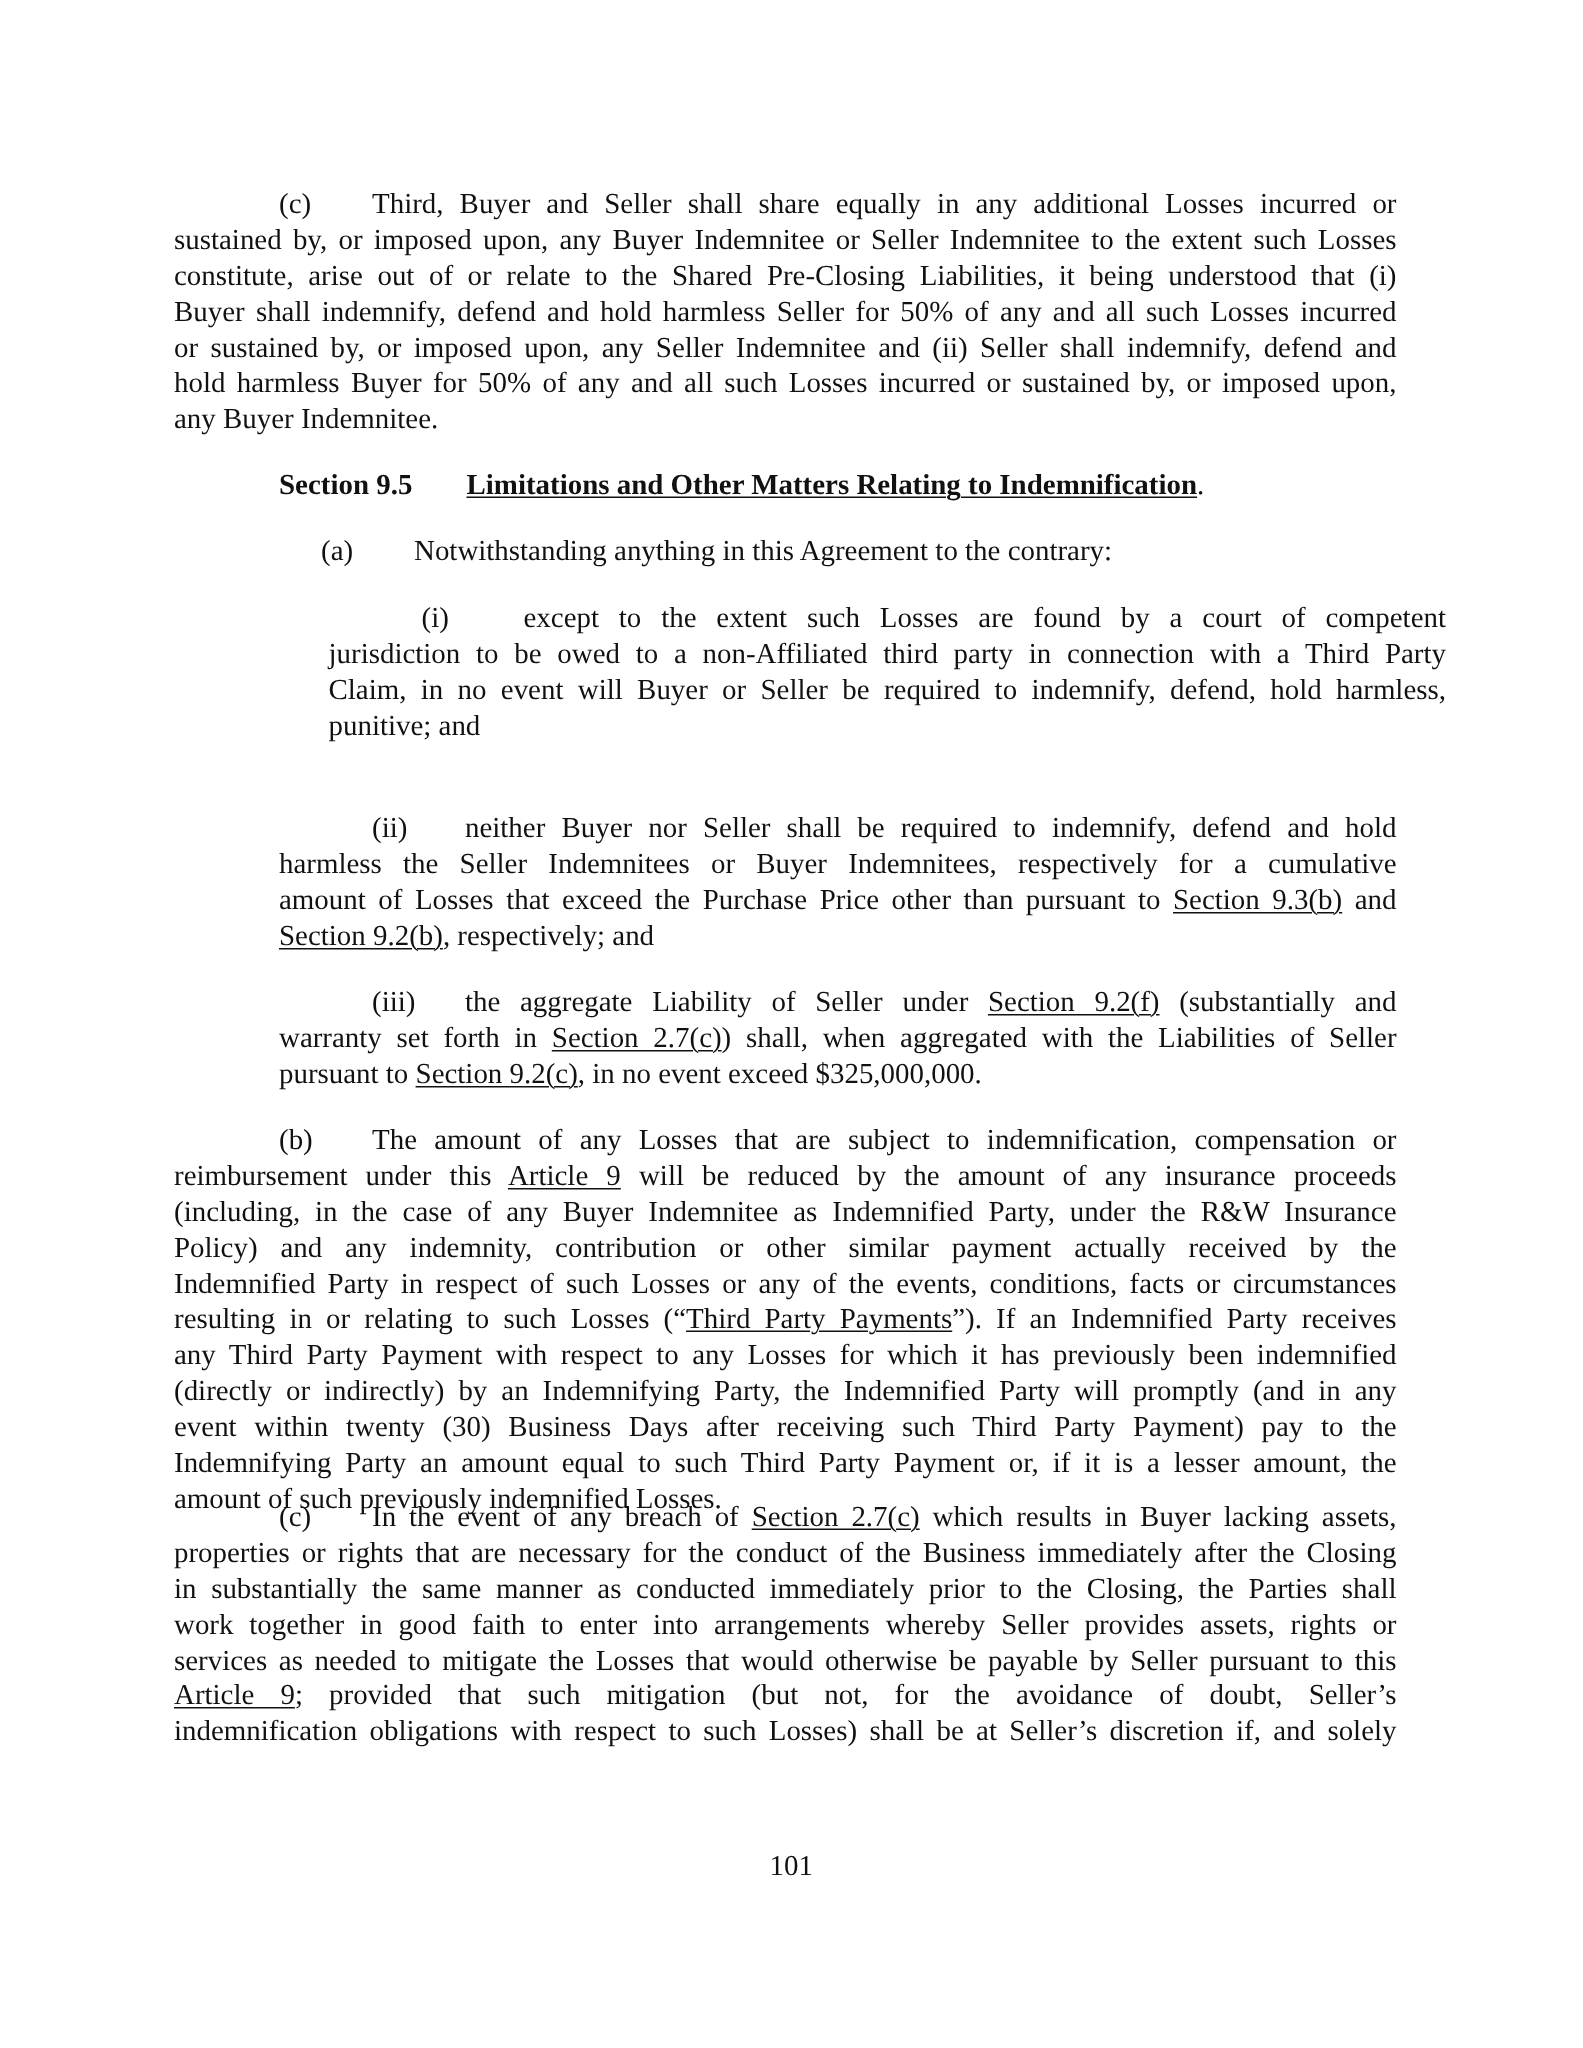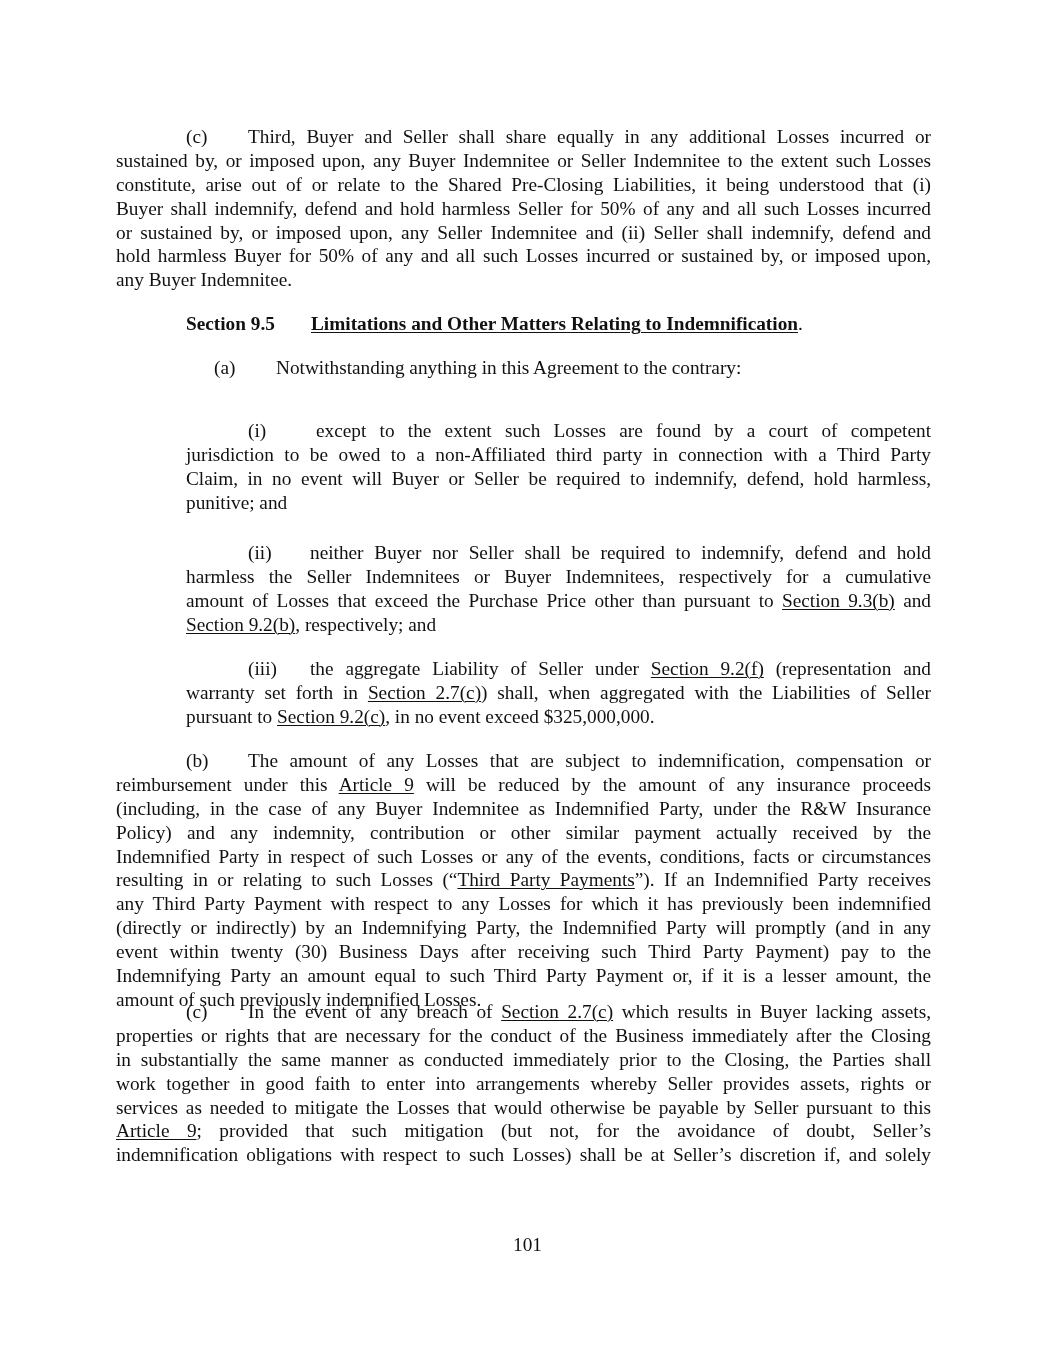--- a/index.html
+++ b/index.html
@@ -107,36 +107,36 @@
   </div>
 
   <div class="heading">
     <span class="num">Section 9.5</span><span class="u">Limitations and Other Matters Relating to Indemnification</span><span style="font-weight:normal;">.</span>
   </div>
 
   <div class="simple">
     <span class="label">(a)</span><span>Notwithstanding anything in this Agreement to the contrary:</span>
   </div>
 
-  <div class="para indented" style="top:419px;">
+  <div class="para indented" style="top:401px;margin-left:33px;">
     <span class="line first-ind"><span class="label" style="width:68px;">(i)</span><span>except to the extent such Losses are found by a court of competent</span></span>
     <span class="line">jurisdiction to be owed to a non-Affiliated third party in connection with a Third Party</span>
     <span class="line">Claim, in no event will Buyer or Seller be required to indemnify, defend, hold harmless,</span>
     <span class="line last">punitive; and</span>
   </div>
 
   <div class="para indented" style="top:541px;">
     <span class="line first-ind"><span class="label" style="width:62px;">(ii)</span><span>neither Buyer nor  Seller shall be required to indemnify, defend and hold</span></span>
     <span class="line">harmless the Seller Indemnitees or Buyer Indemnitees, respectively for a cumulative</span>
     <span class="line"><span>amount of Losses that exceed the Purchase Price other than pursuant to </span><span class="u">Section 9.3(b)</span><span> and</span></span>
     <span class="line last"><span class="u">Section 9.2(b)</span><span>, respectively; and</span></span>
   </div>
 
   <div class="para indented" style="top:657px;">
-    <span class="line first-ind"><span class="label" style="width:62px;">(iii)</span><span>the aggregate Liability of Seller under </span><span class="u">Section 9.2(f)</span><span> (representation and</span></span>
+    <span class="line first-ind"><span class="label" style="width:62px;">(iii)</span><span>the aggregate Liability of Seller under </span><span class="u">Section 9.2(f)</span><span> (substantially and</span></span>
     <span class="line"><span>warranty set forth in </span><span class="u">Section 2.7(c)</span><span>) shall, when aggregated with the Liabilities of Seller</span></span>
     <span class="line last"><span>pursuant to </span><span class="u">Section 9.2(c)</span><span>, in no event exceed $325,000,000.</span></span>
   </div>
 
   <div class="para" style="top:749px;">
     <span class="line first"><span class="label">(b)</span><span>The amount of any Losses that are subject to indemnification, compensation or</span></span>
     <span class="line"><span>reimbursement under this </span><span class="u">Article 9</span><span> will be reduced by the amount of any insurance proceeds</span></span>
     <span class="line">(including, in the case of any Buyer Indemnitee as Indemnified Party, under the R&amp;W Insurance</span>
     <span class="line">Policy) and any indemnity, contribution or other similar payment actually received by the</span>
     <span class="line">Indemnified Party in respect of such Losses or any of the events, conditions, facts or circumstances</span>

